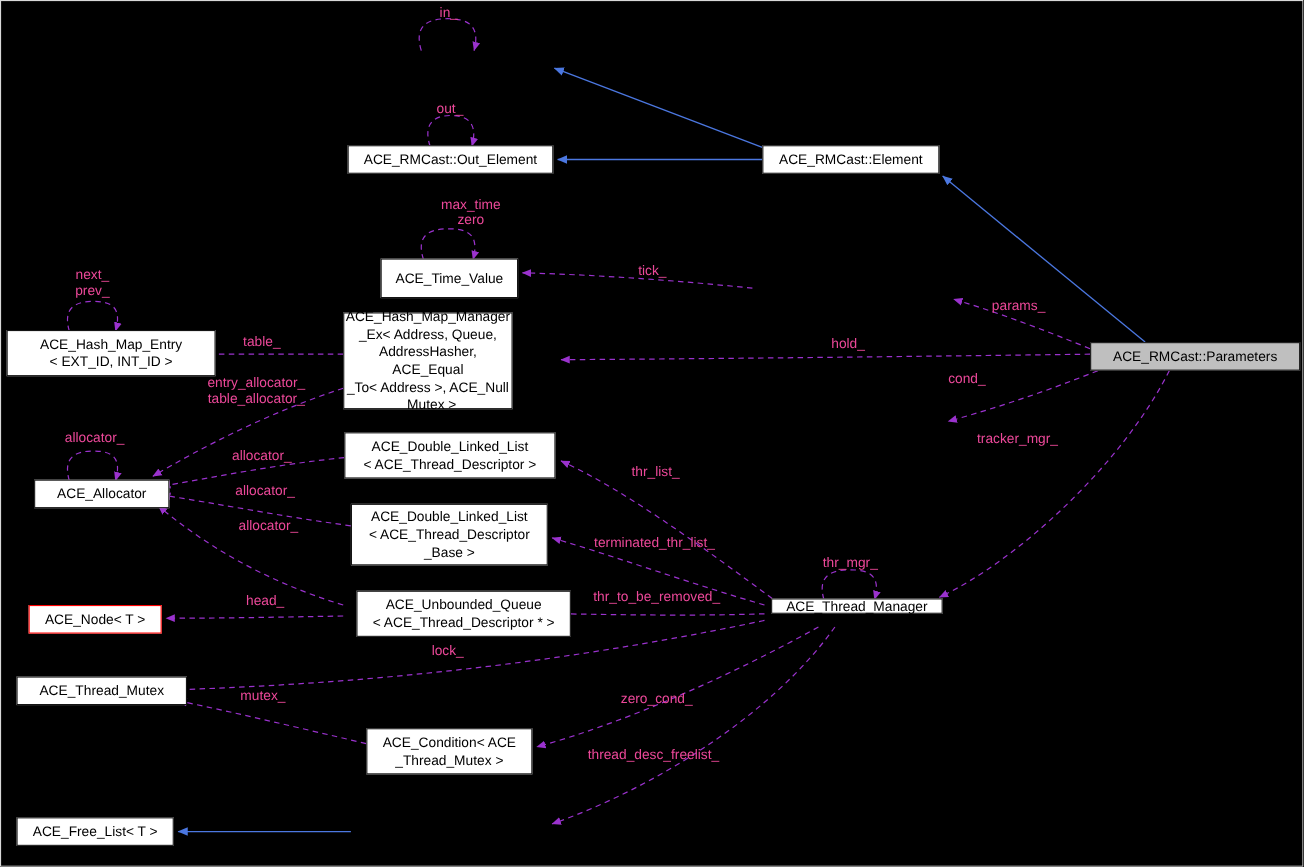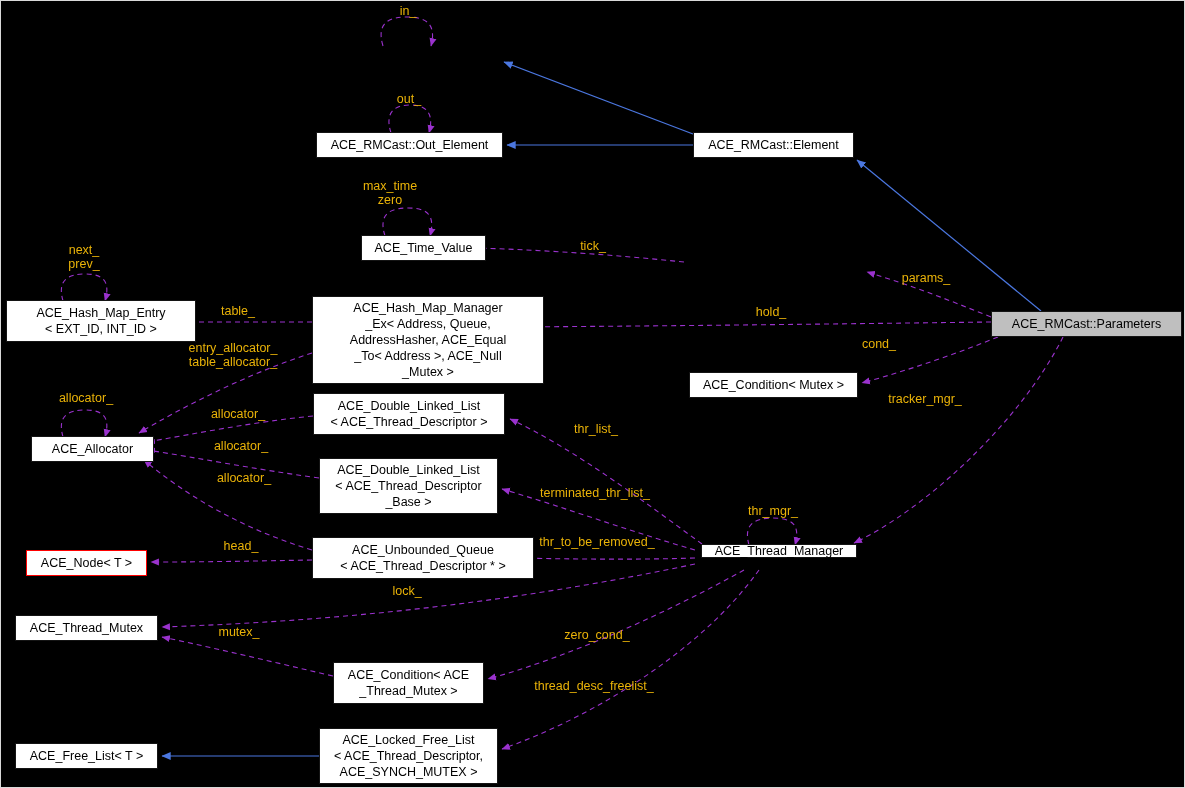--- a/index.html
+++ b/index.html
@@ -13,21 +13,21 @@
   .node {
     position:absolute; display:flex; align-items:center; justify-content:center;
     text-align:center; white-space:pre-line;
     background:#ffffff; border:1px solid #141414; color:#000;
     font-size:12.5px; line-height:1.28; padding:1px 3px; cursor:pointer;
   }
   .node--highlight { background:#bfbfbf; }
   .node--truncated { border:1px solid #ff0000; }
   .elabel {
     position:absolute; transform:translateX(-50%);
-    color:#eab308; font-size:12.5px; line-height:1.15;
+    color:#ec4899; font-size:12.5px; line-height:1.15;
     text-align:center; white-space:pre-line; pointer-events:none;
   }
 </style>
 </head>
 <body>
 
 <div class="canvas">
 
   <svg class="edges" width="1185" height="788" viewBox="0 0 1185 788">
     <defs>
@@ -70,51 +70,47 @@
     <g fill="none" stroke="#4b77e0" stroke-width="1.2">
       <path d="M 692,133 L 503,61" marker-end="url(#ab)"></path>
       <path d="M 692,144 L 506,144" marker-end="url(#ab)"></path>
       <path d="M 1040,310 L 856,159" marker-end="url(#ab)"></path>
       <path d="M 318,755 L 161,755" marker-end="url(#ab)"></path>
     </g>
   </svg>
 
   <div class="node" style="left:315px;top:131px;width:187px;height:26px">ACE_RMCast::Out_Element</div>
   <div class="node" style="left:692px;top:131px;width:161px;height:26px">ACE_RMCast::Element</div>
-  <div class="node" style="left:360px;top:234px;width:125px;height:26px">ACE_Time_Value</div>
+  <div class="node" style="left:345px;top:234px;width:125px;height:36px">ACE_Time_Value</div>
   <div class="node" style="left:5px;top:299px;width:190px;height:42px">ACE_Hash_Map_Entry
 &lt; EXT_ID, INT_ID &gt;</div>
-  <div class="node" style="left:311px;top:295px;width:232px;height:88px">ACE_Hash_Map_Manager
+  <div class="node" style="left:311px;top:283px;width:154px;height:88px">ACE_Hash_Map_Manager
 _Ex&lt; Address, Queue,
 AddressHasher, ACE_Equal
 _To&lt; Address &gt;, ACE_Null
 _Mutex &gt;</div>
   <div class="node node--highlight" style="left:990px;top:310px;width:191px;height:26px">ACE_RMCast::Parameters</div>
-  <div class="node" style="left:688px;top:371px;width:169px;height:26px">ACE_Condition&lt; Mutex &gt;</div>
   <div class="node" style="left:30px;top:435px;width:123px;height:26px">ACE_Allocator</div>
   <div class="node" style="left:312px;top:392px;width:192px;height:42px">ACE_Double_Linked_List
 &lt; ACE_Thread_Descriptor &gt;</div>
   <div class="node" style="left:318px;top:457px;width:179px;height:56px">ACE_Double_Linked_List
 &lt; ACE_Thread_Descriptor
 _Base &gt;</div>
-  <div class="node" style="left:311px;top:536px;width:222px;height:42px">ACE_Unbounded_Queue
+  <div class="node" style="left:323px;top:536px;width:195px;height:42px">ACE_Unbounded_Queue
 &lt; ACE_Thread_Descriptor * &gt;</div>
   <div class="node node--truncated" style="left:25px;top:549px;width:121px;height:26px">ACE_Node&lt; T &gt;</div>
   <div class="node" style="left:700px;top:543px;width:156px;height:14px">ACE_Thread_Manager</div>
-  <div class="node" style="left:14px;top:614px;width:143px;height:26px">ACE_Thread_Mutex</div>
+  <div class="node" style="left:14px;top:614px;width:155px;height:26px">ACE_Thread_Mutex</div>
   <div class="node" style="left:332px;top:661px;width:151px;height:42px">ACE_Condition&lt; ACE
 _Thread_Mutex &gt;</div>
   <div class="node" style="left:14px;top:742px;width:143px;height:26px">ACE_Free_List&lt; T &gt;</div>
-  <div class="node" style="left:318px;top:727px;width:179px;height:56px">ACE_Locked_Free_List
-&lt; ACE_Thread_Descriptor,
-ACE_SYNCH_MUTEX &gt;</div>
 
   <div class="elabel" style="left:407px;top:3px">in_</div>
   <div class="elabel" style="left:408px;top:91px">out_</div>
-  <div class="elabel" style="left:389px;top:178px">max_time
+  <div class="elabel" style="left:427px;top:178px">max_time
 zero</div>
   <div class="elabel" style="left:83px;top:242px">next_
 prev_</div>
   <div class="elabel" style="left:592px;top:238px">tick_</div>
   <div class="elabel" style="left:925px;top:270px">params_</div>
   <div class="elabel" style="left:770px;top:304px">hold_</div>
   <div class="elabel" style="left:237px;top:303px">table_</div>
   <div class="elabel" style="left:232px;top:340px">entry_allocator_
 table_allocator_</div>
   <div class="elabel" style="left:878px;top:336px">cond_</div>

